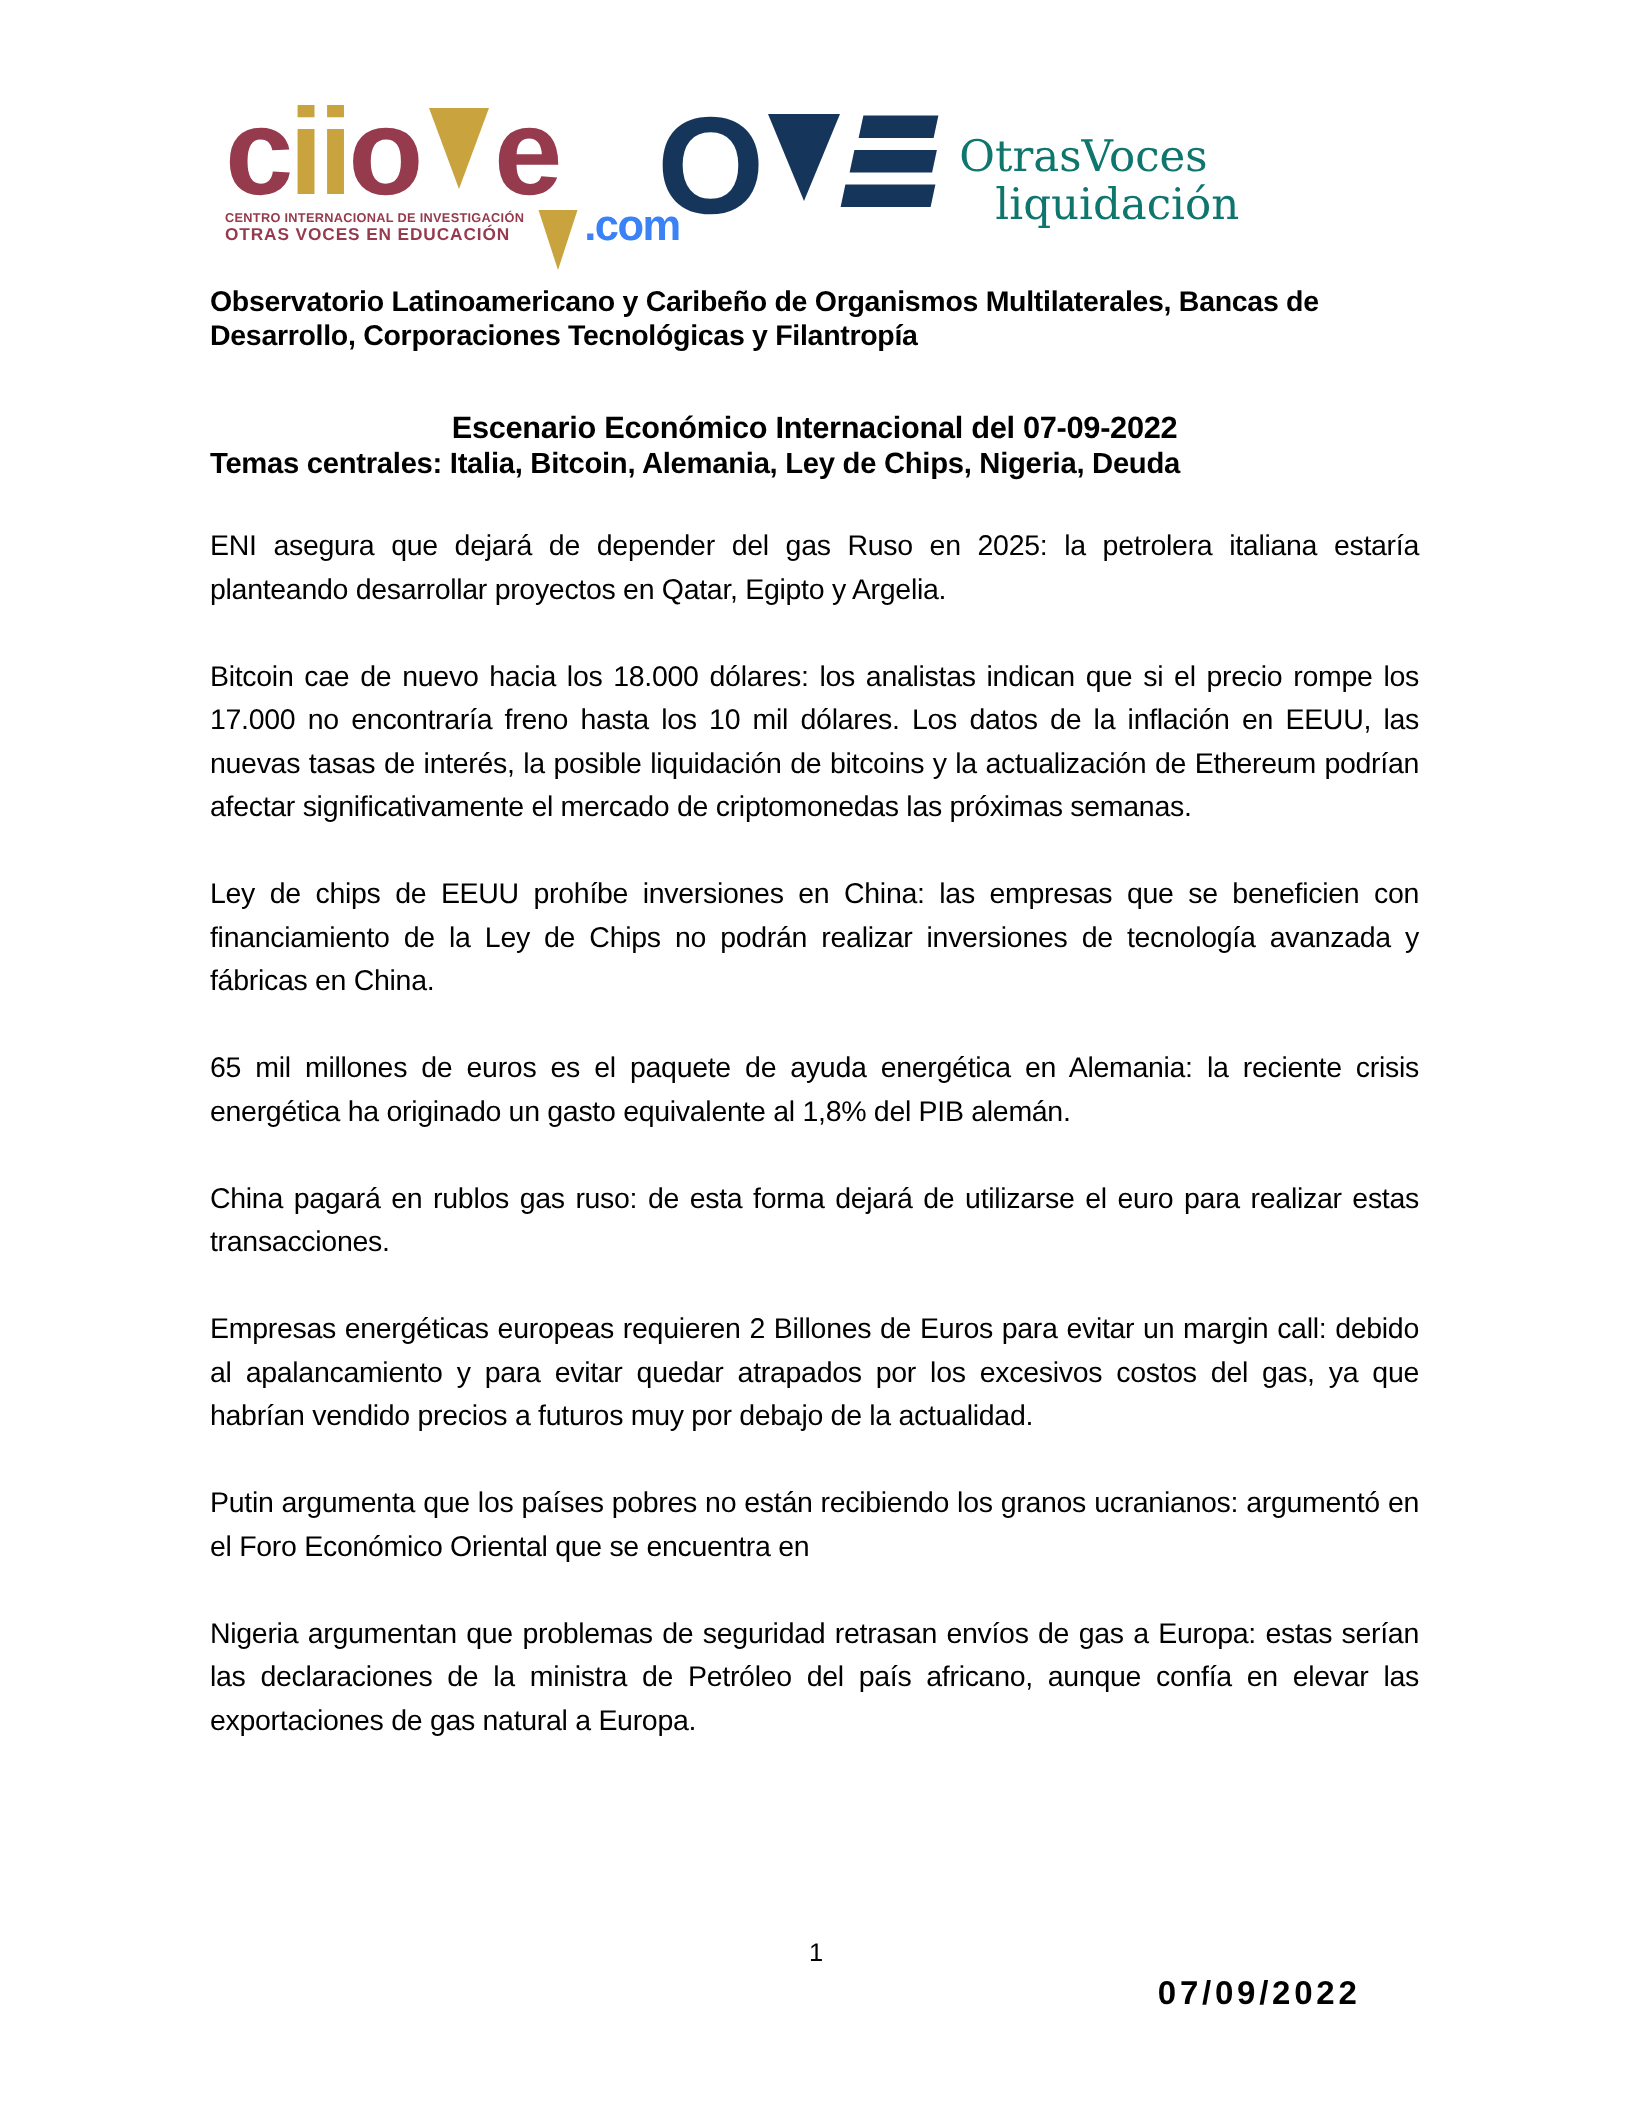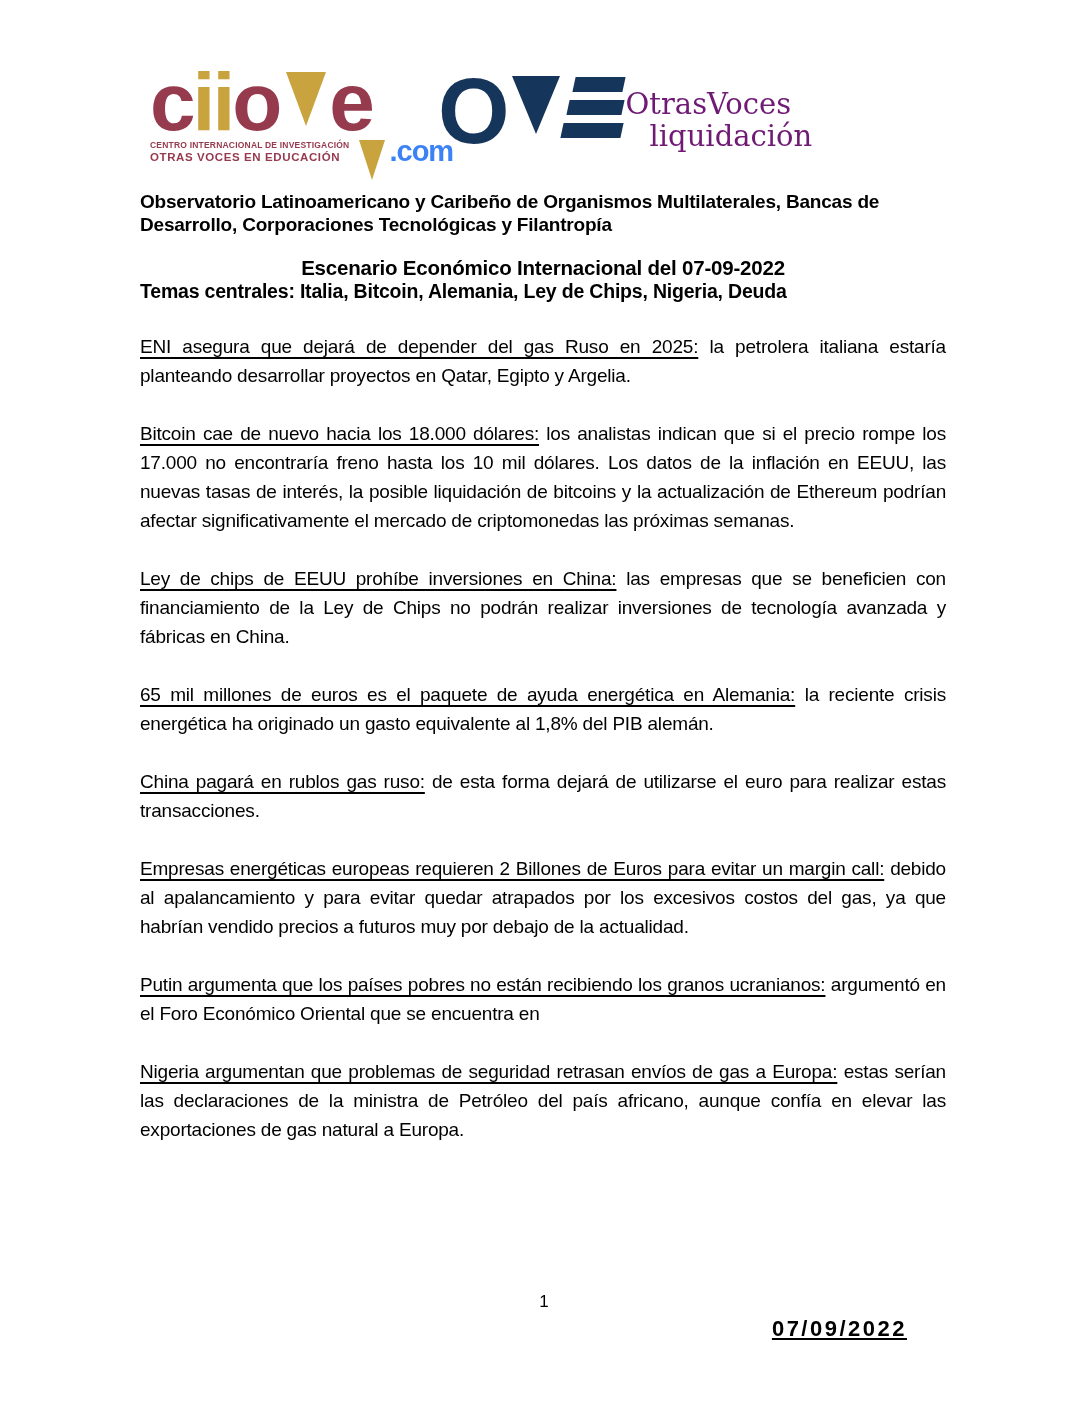--- a/index.html
+++ b/index.html
@@ -83,24 +83,24 @@
   .ove-e i {
     display: block;
     height: 15px;
     background: #16355a;
     transform: skewX(-12deg);
   }
   .ove-e i:nth-child(1) { width: 50px; margin-left: 12px; }
   .ove-e i:nth-child(2) { width: 55px; margin-left: 6px; }
   .ove-e i:nth-child(3) { width: 60px; margin-left: 0; }
   .ove-text {
-    margin-left: 0;
+    margin-left: 14px;
     margin-top: 14px;
     font-family: "DejaVu Serif", "Liberation Serif", serif;
-    color: #701a75;
+    color: #0f766e;
     font-size: 29px;
     line-height: 1.12;
   }
   .ove-text .l2 { padding-left: 24px; }
 
   
   .content {
     position: absolute;
     top: 190px;
     left: 140px;
@@ -109,58 +109,56 @@
   .org {
     font-weight: bold;
     font-size: 19px;
     line-height: 23px;
     letter-spacing: -0.2px;
   }
   .doc-title {
     font-weight: bold;
     font-size: 20.5px;
     text-align: center;
-    margin-top: 20px;
+    margin-top: 38px;
     letter-spacing: -0.2px;
   }
   .topics {
     font-weight: bold;
     font-size: 19.5px;
     letter-spacing: -0.2px;
   }
   .para {
     font-size: 19px;
     line-height: 29px;
     text-align: justify;
     margin-top: 29px;
     letter-spacing: -0.2px;
   }
   .para .lead {
-    text-decoration: underline;
     text-decoration-thickness: 2px;
     text-underline-offset: 4px;
   }
 
   
   .page-num {
     position: absolute;
     top: 1292px;
     left: 0;
     width: 100%;
     text-align: center;
     font-size: 17px;
   }
   .footer-date {
     position: absolute;
     top: 1316px;
     right: 181px;
     font-size: 22px;
     font-weight: bold;
     letter-spacing: 2.5px;
-    text-decoration: underline;
   }
 </style>
 </head>
 <body>
 
 <div class="page">
 
   <header class="logos">
 
     <div class="ciiove">

